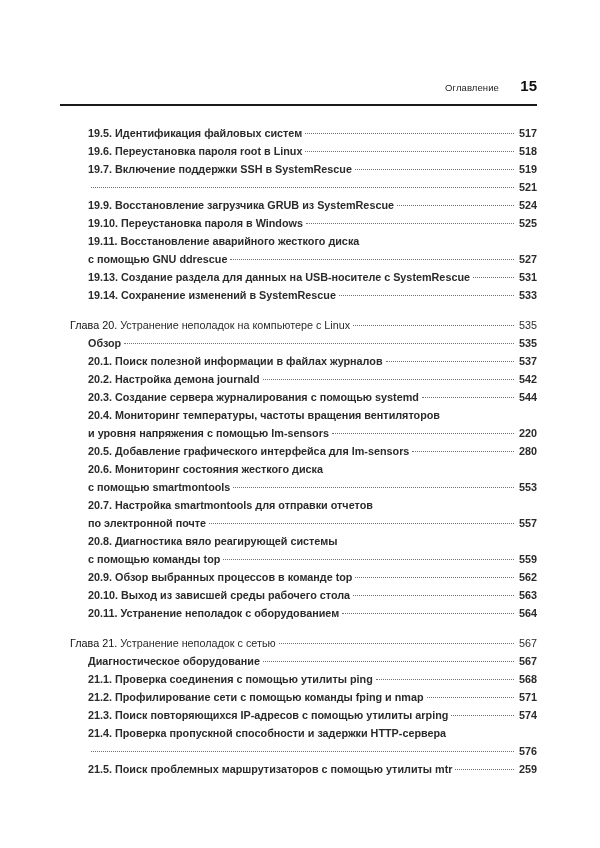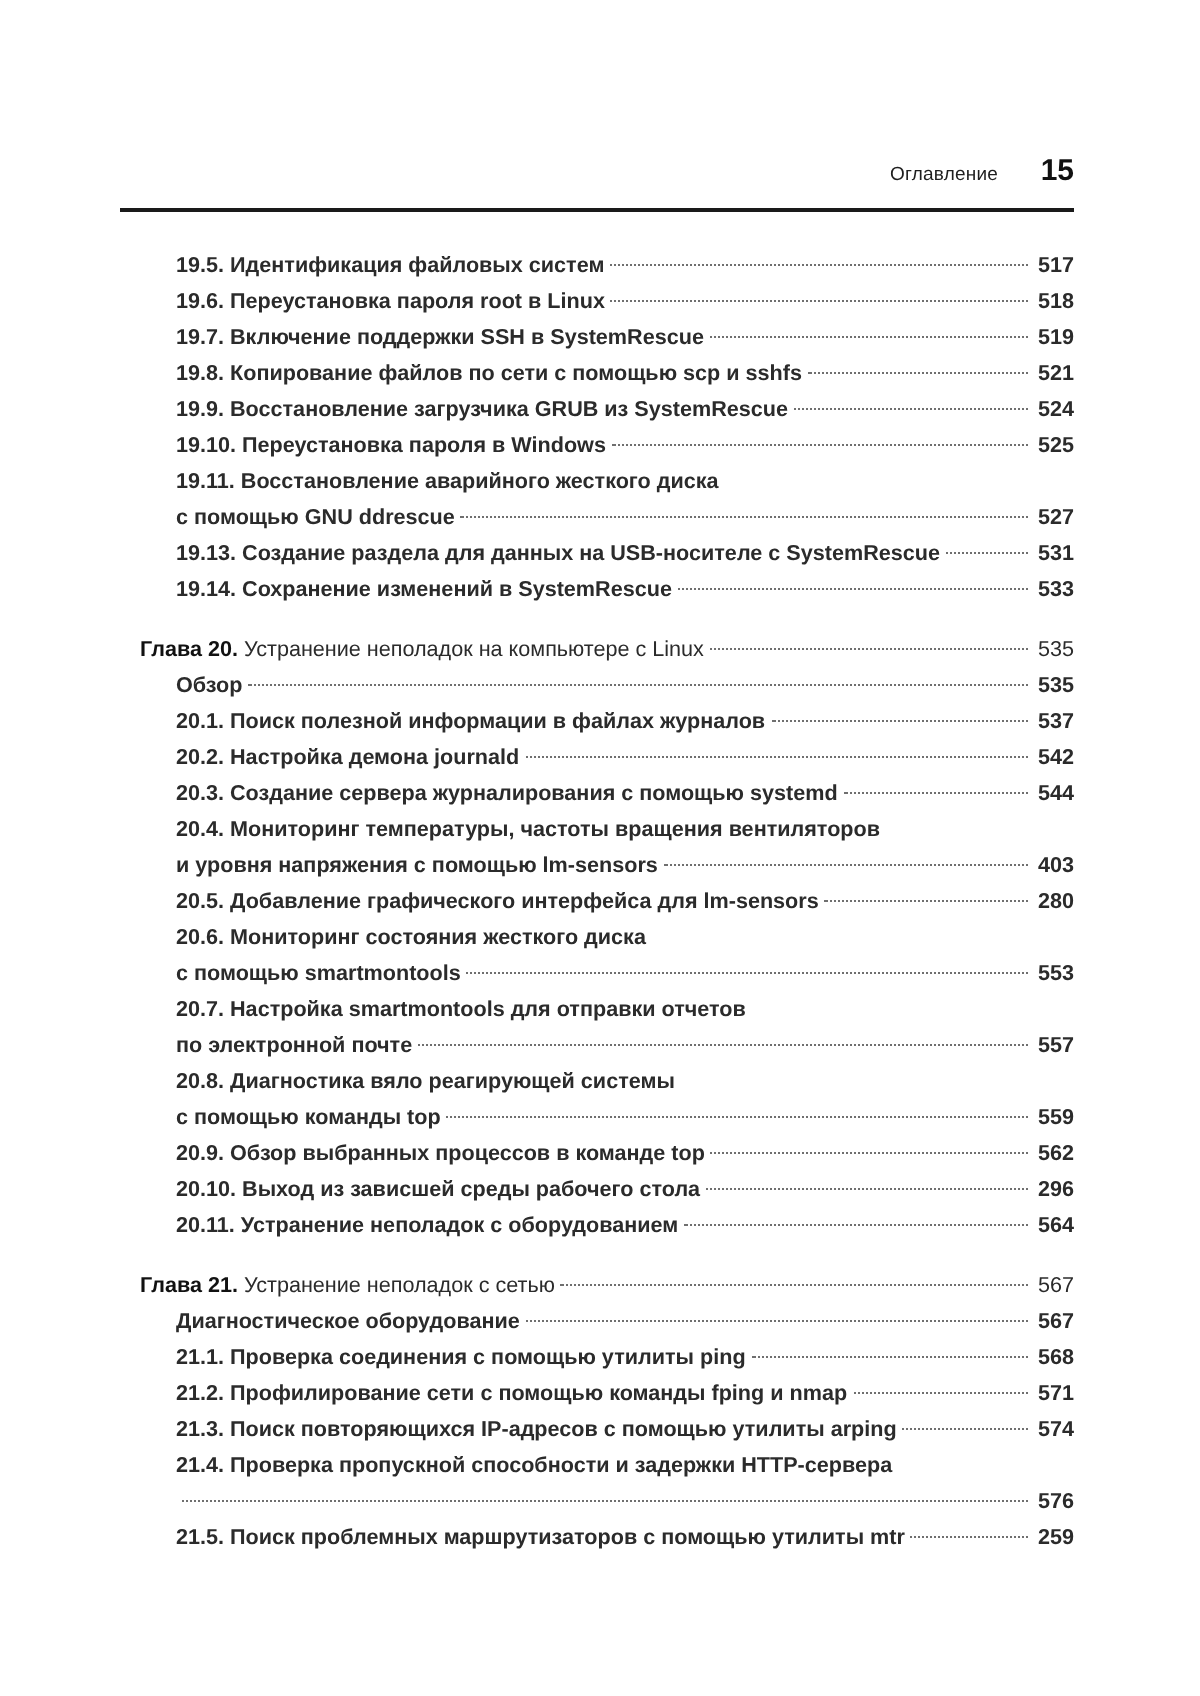--- a/index.html
+++ b/index.html
@@ -81,21 +81,21 @@
   
   .entry-line {
     display: flex;
     align-items: baseline;
     width: 100%;
   }
   .entry-text {
     white-space: pre;
   }
   .entry-text .chapter-label {
-    font-weight: bold;
+    font-weight: normal;
     color: #111111;
   }
   .leader {
     flex: 1 1 auto;
     min-width: 6px;
     margin: 0 2px 0 3px;
     border-bottom: 1.4px dotted #6f6f6f;
     transform: translateY(-3px);
     height: 0;
   }
@@ -140,21 +140,20 @@
       </div>
       <div class="toc-entry level-section">
         <div class="entry-line">
           <span class="entry-text"><span>19.7. Включение поддержки SSH в SystemRescue</span></span>
           <span class="leader"></span>
           <span class="folio">519</span>
         </div>
       </div>
       <div class="toc-entry level-section">
         <div class="entry-line">
-          <span class="entry-text"><span>19.8. Копирование файлов по сети с помощью scp и sshfs</span></span>
           <span class="leader"></span>
           <span class="folio">521</span>
         </div>
       </div>
       <div class="toc-entry level-section">
         <div class="entry-line">
           <span class="entry-text"><span>19.9. Восстановление загрузчика GRUB из SystemRescue</span></span>
           <span class="leader"></span>
           <span class="folio">524</span>
         </div>
@@ -221,21 +220,21 @@
           <span class="entry-text"><span>20.3. Создание сервера журналирования с помощью systemd</span></span>
           <span class="leader"></span>
           <span class="folio">544</span>
         </div>
       </div>
       <div class="toc-entry level-section">
         <span class="entry-wrap">20.4. Мониторинг температуры, частоты вращения вентиляторов</span>
         <div class="entry-line">
           <span class="entry-text"><span>и уровня напряжения с помощью lm-sensors</span></span>
           <span class="leader"></span>
-          <span class="folio">403</span>
+          <span class="folio">220</span>
         </div>
       </div>
       <div class="toc-entry level-section">
         <div class="entry-line">
           <span class="entry-text"><span>20.5. Добавление графического интерфейса для lm-sensors</span></span>
           <span class="leader"></span>
           <span class="folio">280</span>
         </div>
       </div>
       <div class="toc-entry level-section">
@@ -266,21 +265,21 @@
         <div class="entry-line">
           <span class="entry-text"><span>20.9. Обзор выбранных процессов в команде top</span></span>
           <span class="leader"></span>
           <span class="folio">562</span>
         </div>
       </div>
       <div class="toc-entry level-section">
         <div class="entry-line">
           <span class="entry-text"><span>20.10. Выход из зависшей среды рабочего стола</span></span>
           <span class="leader"></span>
-          <span class="folio">296</span>
+          <span class="folio">563</span>
         </div>
       </div>
       <div class="toc-entry level-section">
         <div class="entry-line">
           <span class="entry-text"><span>20.11. Устранение неполадок с оборудованием</span></span>
           <span class="leader"></span>
           <span class="folio">564</span>
         </div>
       </div>
       <div class="toc-entry level-chapter spaced-before">

